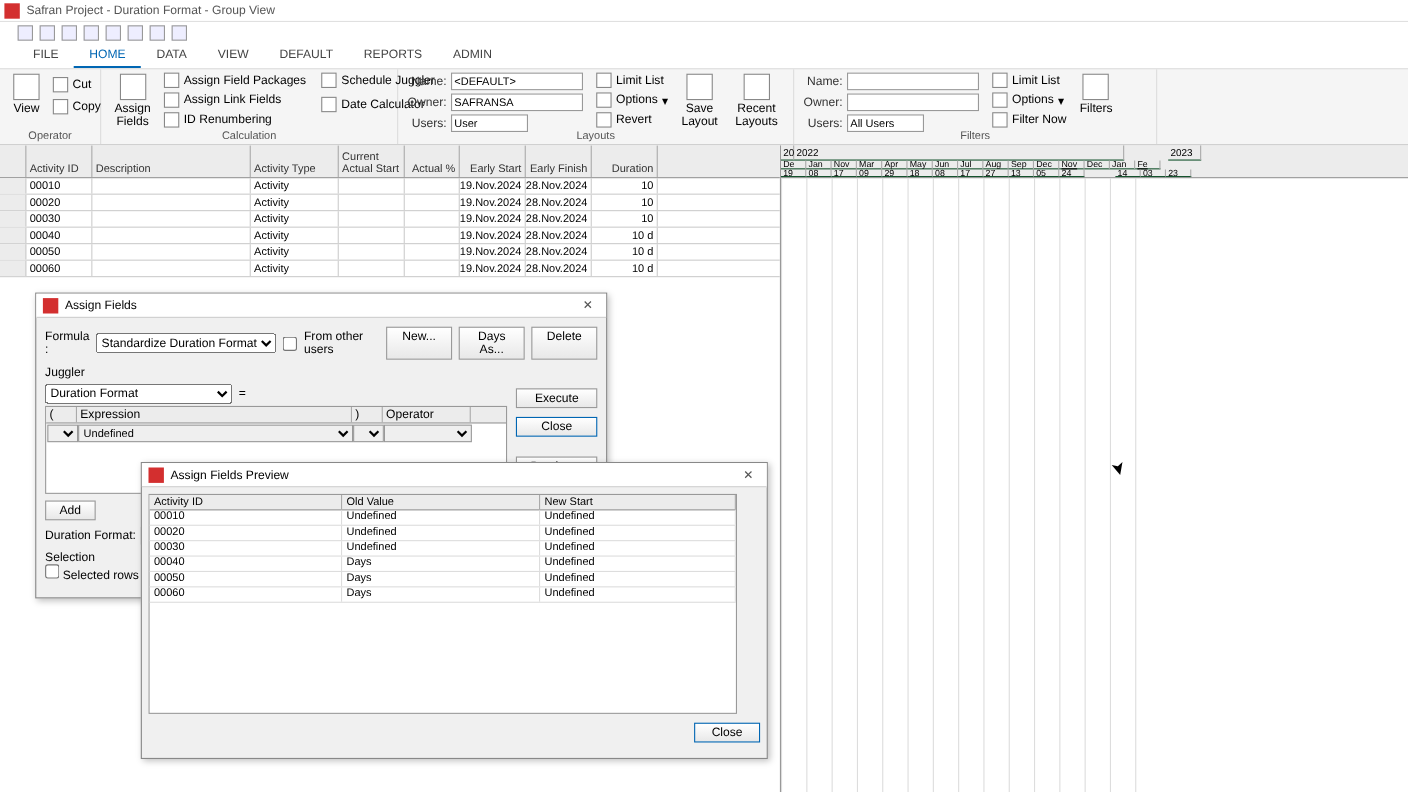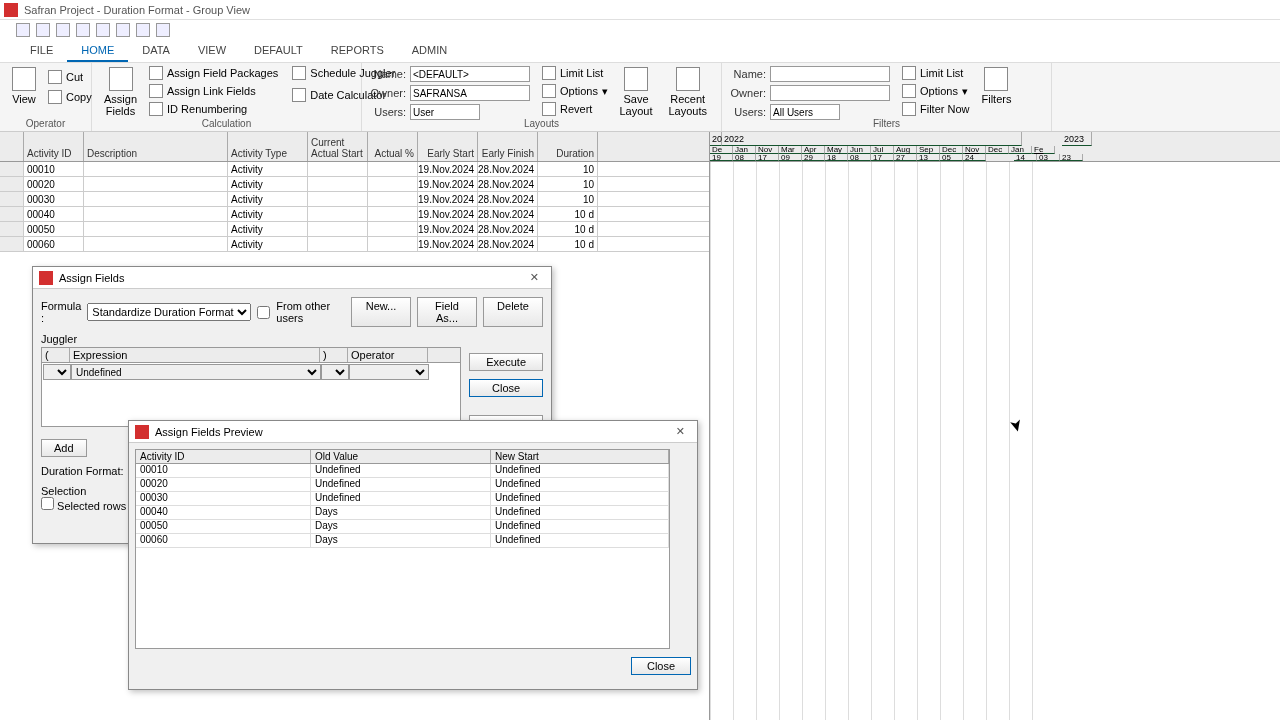--- a/index.html
+++ b/index.html
@@ -381,27 +381,31 @@
     <span class="close">✕</span>
   </div>
   <div class="assign-body">
     <div style="display:flex; align-items:center; gap:6px">
       <span>Formula :</span>
       <select style="width:170px; height:18px"><option>Standardize Duration Format</option></select>
       <input type="checkbox" style="">
       <span>From other users</span>
       <div style="margin-left:auto; display:flex; gap:6px">
         <div class="btn">New...</div>
-        <div class="btn">Field As...</div>
+        <div class="btn">Days As...</div>
         <div class="btn">Delete</div>
       </div>
     </div>
     <div style="margin-top:6px; display:flex; gap:8px">
       <div style="flex:1">
         <span>Juggler</span>
+        <div style="display:flex; align-items:center; gap:6px; margin-top:4px">
+          <select style="width:170px; height:18px"><option>Duration Format</option></select>
+          <span>=</span>
+        </div>
         <div class="formula-box">
           <div class="expr-header">
             <div style="width:28px">(</div>
             <div style="width:250px">Expression</div>
             <div style="width:28px">)</div>
             <div style="width:80px">Operator</div>
           </div>
           <div class="expr-row">
             <select class="mini" style="width:28px"></select>
             <select class="mini" style="width:250px"><option>Undefined</option></select>

